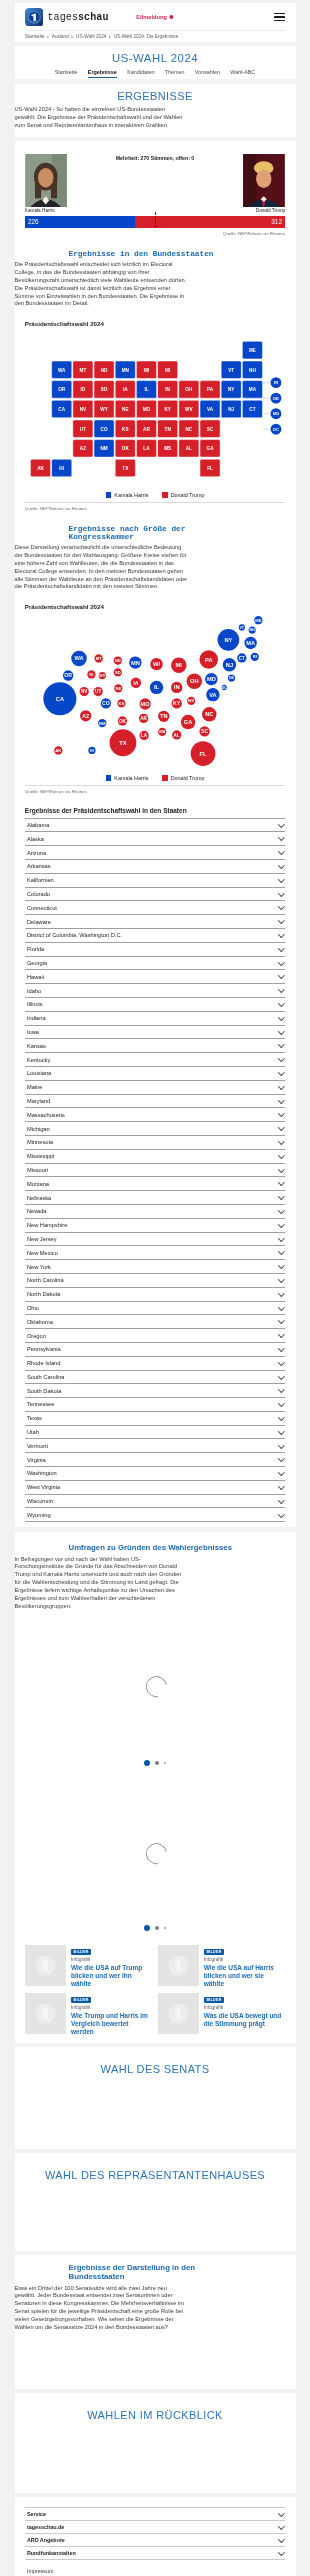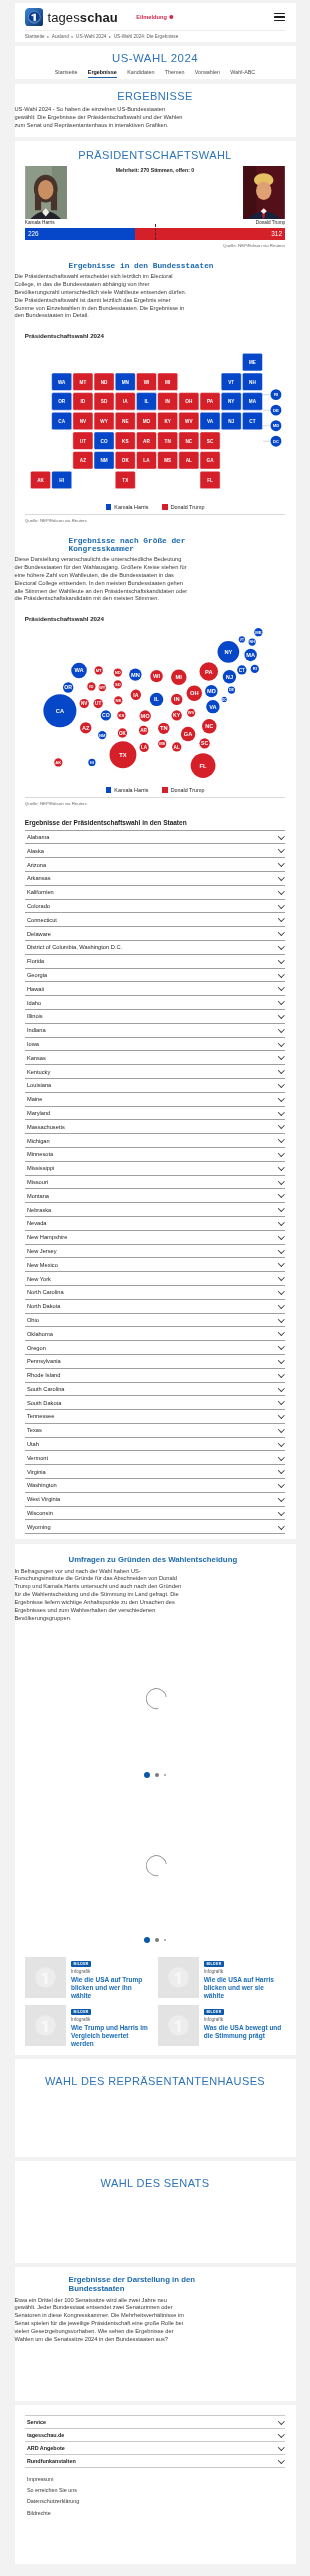--- a/index.html
+++ b/index.html
@@ -3,21 +3,21 @@
 <meta charset="utf-8">
 <style>
   html,body{margin:0;padding:0;background:#f2f2f2;}
   body{width:310px;font-family:"Liberation Sans",sans-serif;color:#333;}
   .page{padding:2.6px 14.5px 0 14.5px;}
   .card{background:#fff;margin-bottom:4.1px;position:relative;}
   
   .hdr{padding:4.1px 10.3px 0 10.3px;}
   .hdr-top{display:flex;align-items:center;height:20.7px;position:relative;}
   .logo-wrap{display:flex;align-items:center;gap:4.1px;cursor:pointer;}
-  .logo-word{font-size:13px;color:#1d1d1d;letter-spacing:0.1px;}
+  .logo-word{font-size:10px;color:#1d1d1d;letter-spacing:0.1px;font-family:Liberation Mono, monospace;}
   .logo-word b{font-weight:700;}
   .breaking{position:absolute;left:50%;transform:translateX(-50%);display:flex;align-items:center;gap:2.6px;font-size:5.7px;font-weight:700;color:#d2254e;cursor:pointer;}
   .breaking-dot{width:4.1px;height:4.1px;border-radius:50%;background:#d2254e;display:inline-block;}
   .burger{margin-left:auto;display:flex;flex-direction:column;gap:2.1px;cursor:pointer;padding:2.1px 0;}
   .burger span{display:block;width:11px;height:1.3px;background:#1d1d1d;border-radius:0.5px;}
   .crumbs{border-top:0.5px solid #ececec;margin-top:3.1px;padding:2.6px 0 3.1px 0;font-size:4.7px;color:#5e5e5e;display:flex;gap:2.6px;flex-wrap:wrap;}
   .crumb{cursor:pointer;}
   .crumb-sep{color:#8a8a8a;font-size:4.1px;}
   
   .hero{padding:6.2px 0 0 0;height:27px;}
@@ -144,21 +144,20 @@
         <span class="tab">Wahl-ABC</span>
       </div>
   </div>
 
   <div class="card intro">
     <h2 class="big-head">ERGEBNISSE</h2>
     <p class="body-txt indent">US-Wahl 2024 - So haben die einzelnen US-Bundesstaaten gewählt: Die Ergebnisse der Präsidentschaftswahl und der Wahlen zum Senat und Repräsentantenhaus in interaktiven Grafiken.</p>
   </div>
 
   <div class="card pres">
-    <h2 class="big-head">PRÄSIDENTSCHAFTSWAHL</h2>
 
     <div class="pres-top">
       <div class="maj-note">Mehrheit: 270 Stimmen, offen: 0</div>
       <div class="cand left">
         <svg width="42" height="53" viewBox="0 0 81 103">
           <rect width="81" height="103" fill="#8e9a88"></rect>
           <rect x="52" y="0" width="29" height="103" fill="#7c8a78"></rect>
           <ellipse cx="40" cy="44" rx="23" ry="27" fill="#47332a"></ellipse>
           <rect x="19" y="44" width="12" height="42" fill="#47332a"></rect>
           <rect x="50" y="44" width="12" height="42" fill="#47332a"></rect>
@@ -852,21 +851,21 @@
           <span class="chev"></span>
         </div>
         <div class="acc-row">
           <span>Wyoming</span>
           <span class="chev"></span>
         </div>
       </div>
   </div>
 
   <div class="card umf">
-    <h3 class="sub-head indent">Umfragen zu Gründen des Wahlentscheidung</h3>
+    <h3 class="sub-head indent">Umfragen zu Gründen des Wahlergebnisses</h3>
     <p class="body-txt indent">In Befragungen vor und nach der Wahl haben US-Forschungsinstitute die Gründe für das Abschneiden von Donald Trump und Kamala Harris untersucht und auch nach den Gründen für die Wahlentscheidung und die Stimmung im Land gefragt. Die Ergebnisse liefern wichtige Anhaltspunkte zu den Ursachen des Ergebnisses und zum Wahlverhalten der verschiedenen Bevölkerungsgruppen.</p>
 
     <div class="widget">
       <div class="spinner"></div>
       <div class="dots">
         <span class="dot d0"></span>
         <span class="dot d1"></span>
         <span class="dot d2"></span>
       </div>
     </div>
@@ -913,33 +912,36 @@
               <rect width="80" height="80" fill="#e3e3e3"></rect>
               <circle cx="40" cy="40" r="20" fill="#ededed"></circle>
               <rect x="38" y="30" width="6" height="22" fill="#f7f7f7"></rect>
               <polygon points="31,35 38,30 38,38" fill="#f7f7f7"></polygon>
             </svg></div>
           <div><span class="badge">BILDER</span><div class="kicker">Infografik</div><div class="t-title">Was die USA bewegt und die Stimmung prägt</div></div>
         </div>
       </div>
   </div>
 
+  <div class="card head-card" style="height:86px;">
+    <h2 class="big-head">WAHL DES SENATS</h2>
+  </div>
+
   <div class="card head-card" style="height:82px;">
     <h2 class="big-head">WAHL DES REPRÄSENTANTENHAUSES</h2>
-  </div>
-
-  <div class="card head-card" style="height:86px;">
-    <h2 class="big-head">WAHL DES SENATS</h2>
   </div>
 
   <div class="card senres">
     <h3 class="sub-head indent">Ergebnisse der Darstellung in den Bundesstaaten</h3>
     <p class="body-txt indent">Etwa ein Drittel der 100 Senatssitze wird alle zwei Jahre neu gewählt. Jeder Bundesstaat entsendet zwei Senatorinnen oder Senatoren in diese Kongresskammer. Die Mehrheitsverhältnisse im Senat spielen für die jeweilige Präsidentschaft eine große Rolle bei vielen Gesetzgebungsvorhaben. Wie sehen die Ergebnisse der Wahlen um die Senatssitze 2024 in den Bundesstaaten aus?</p>
   </div>
 
+  <div class="card head-card" style="height:84px;">
+    <h2 class="big-head">WAHLEN IM RÜCKBLICK</h2>
+  </div>
 
   <div class="card foot">
     <div class="facc" id="footer-acc">
         <div class="facc-row">
           <span>Service</span>
           <span class="chev"></span>
         </div>
         <div class="facc-row">
           <span>tagesschau.de</span>
           <span class="chev"></span>

